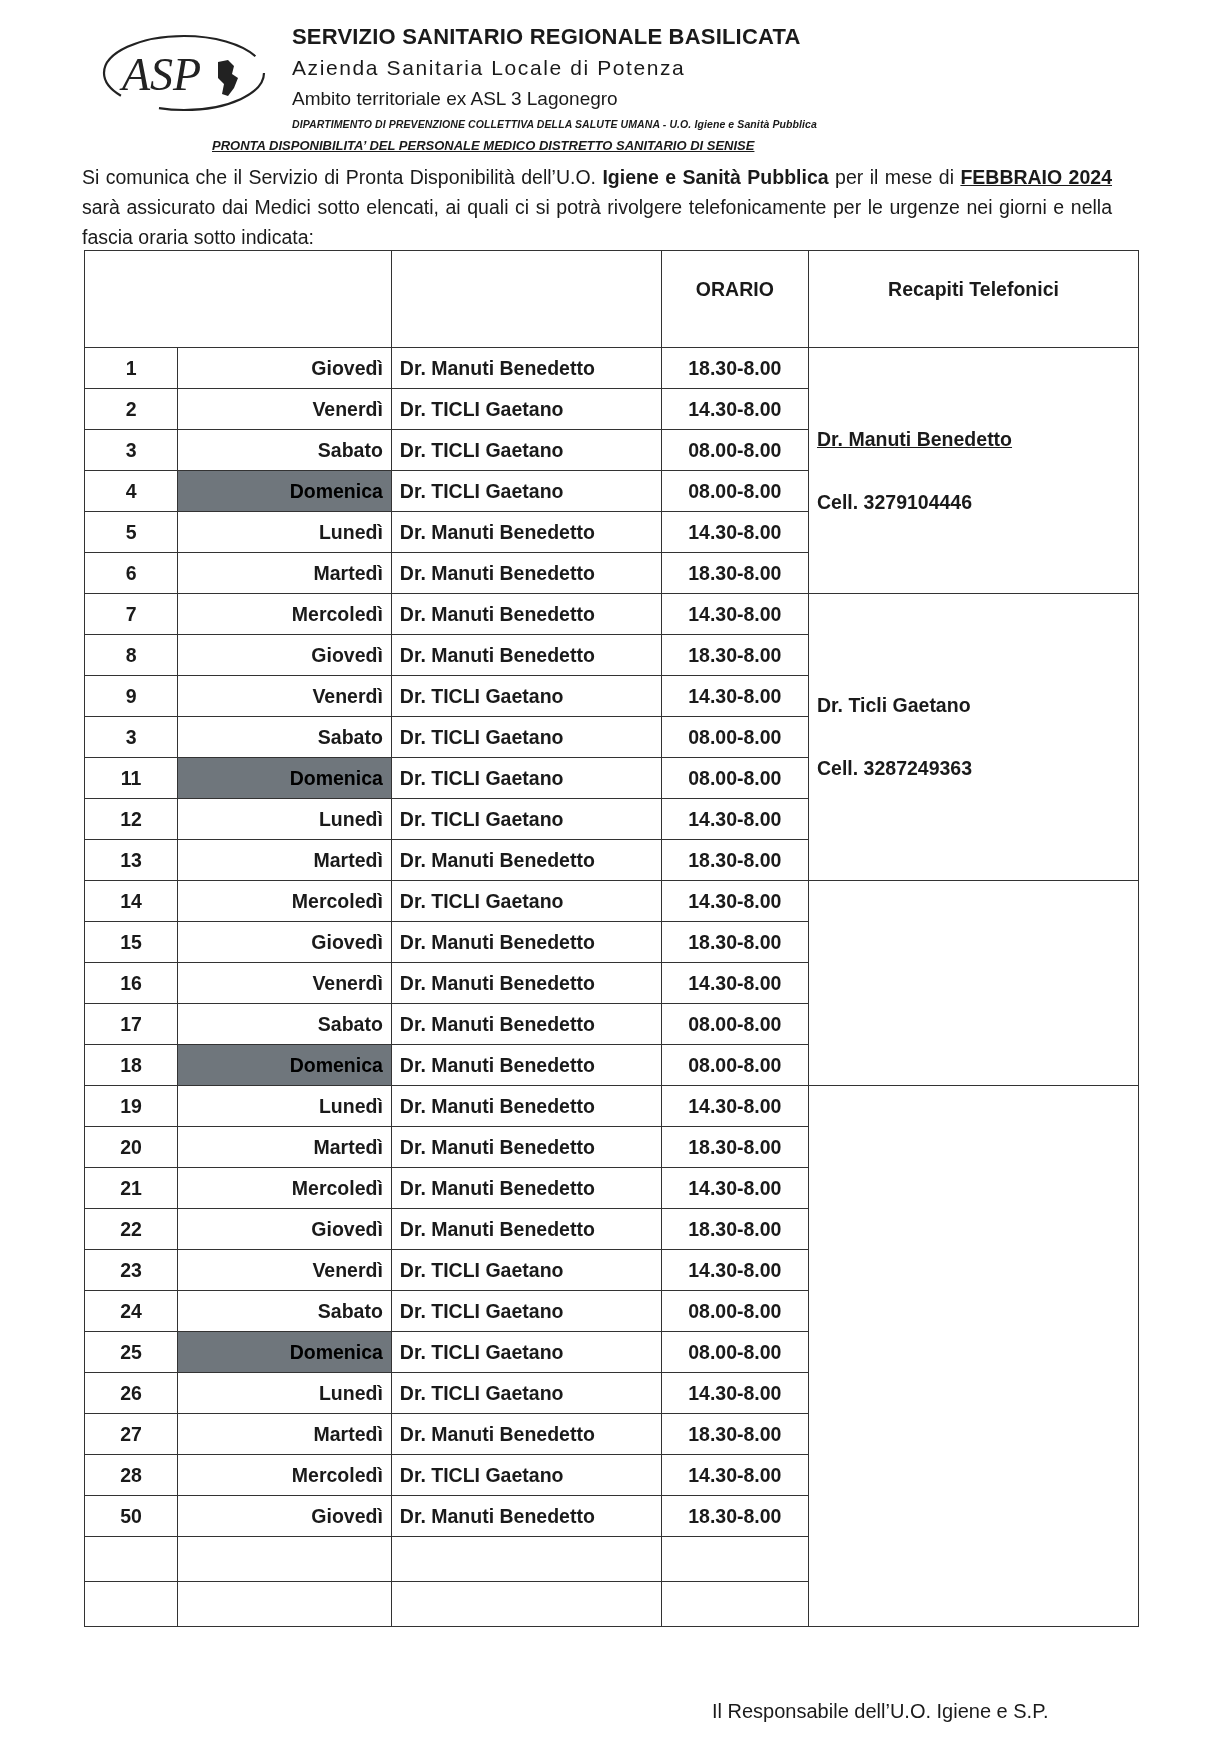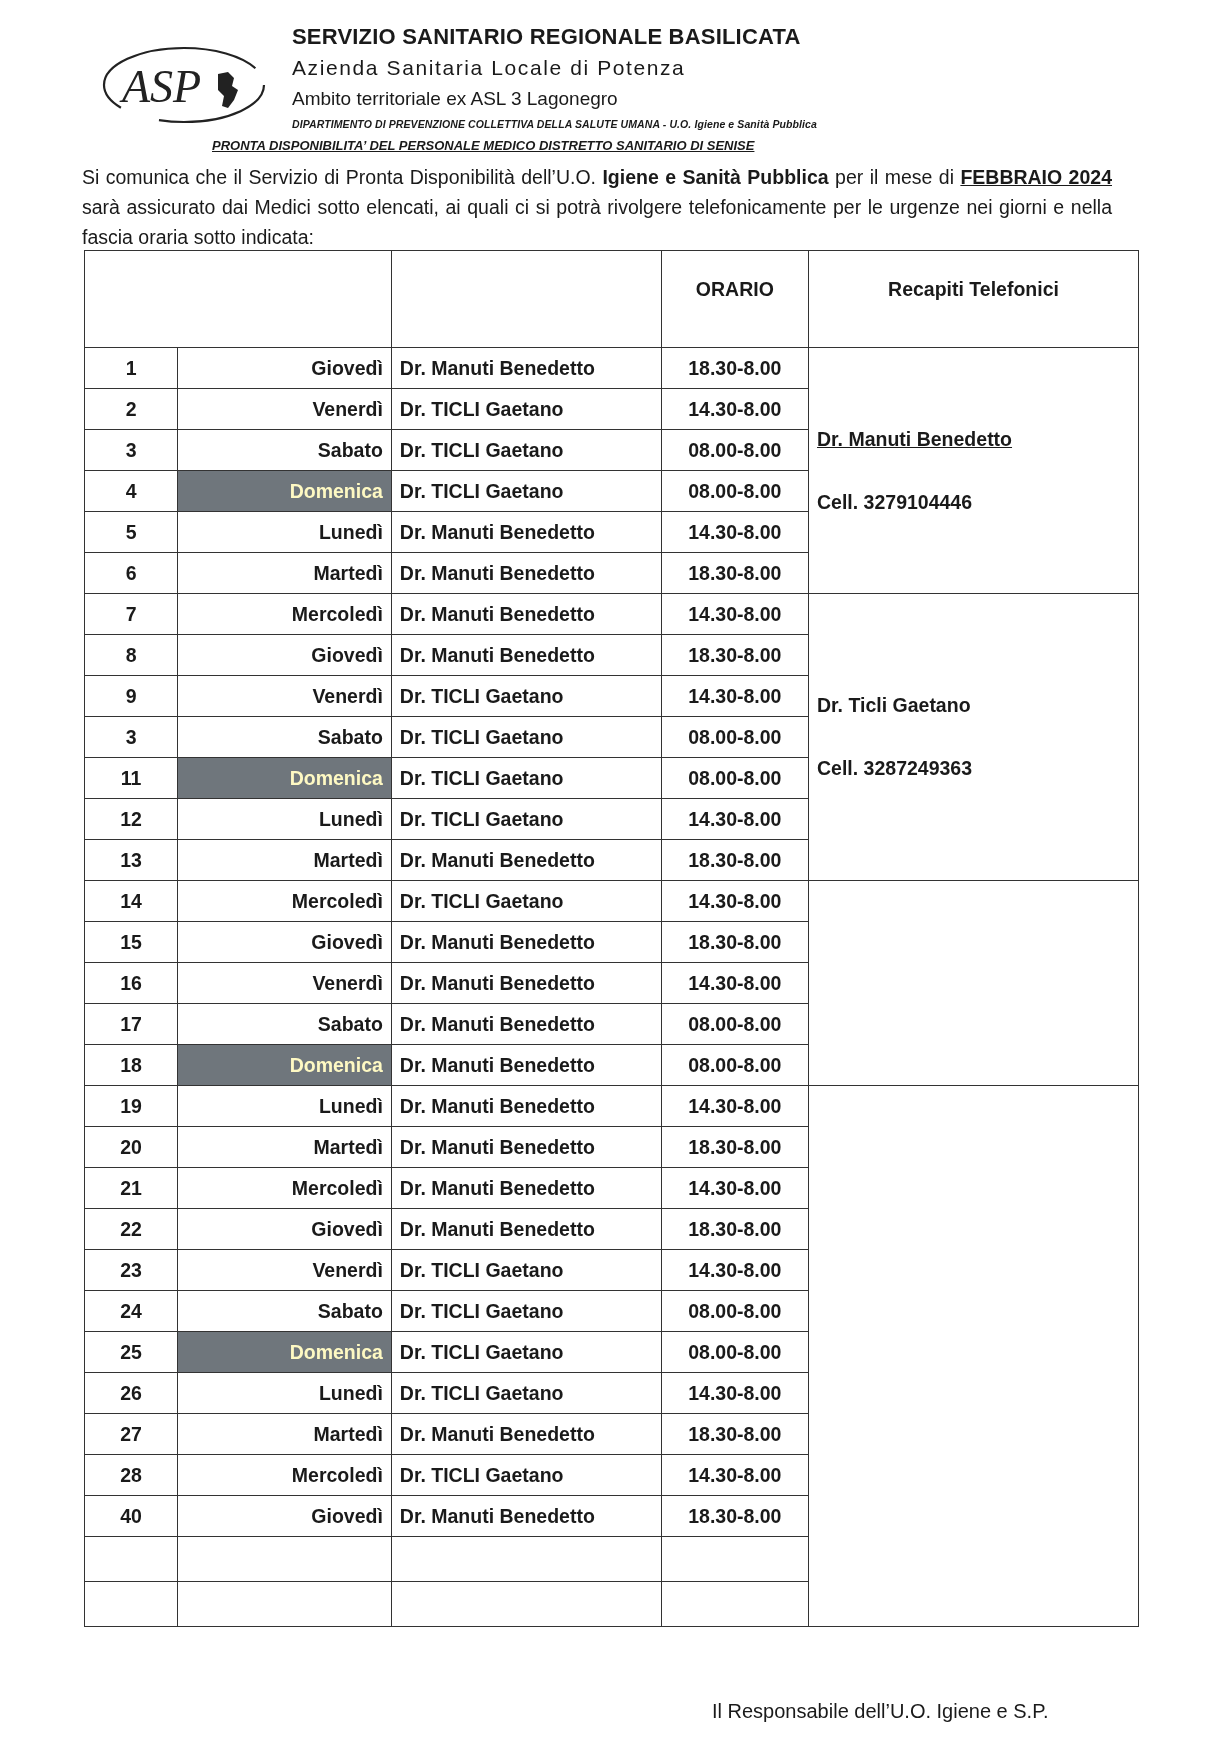--- a/index.html
+++ b/index.html
@@ -1,38 +1,38 @@
 <!DOCTYPE html>
 <html><head>
 <meta charset="utf-8">
 <style>
   html, body { margin: 0; padding: 0; background: #ffffff; }
   body { width: 1220px; height: 1741px; position: relative; overflow: hidden;
          font-family: "Liberation Sans", sans-serif; color: #1a1a1a; }
-  .logo { position: absolute; left: 100px; top: 44px; width: 168px; height: 82px; }
+  .logo { position: absolute; left: 100px; top: 32px; width: 168px; height: 82px; }
   .hdr { position: absolute; left: 292px; }
   .h1 { top: 24px; font-size: 22px; font-weight: bold; letter-spacing: 0.2px; }
   .h2 { top: 56px; font-size: 21px; letter-spacing: 1.6px; }
   .h3 { top: 88px; font-size: 19px; }
   .h4 { top: 118px; font-size: 10.5px; font-weight: bold; font-style: italic; letter-spacing: 0.1px; }
   .doc-title { position: absolute; left: 212px; top: 138px; font-size: 13px; font-weight: bold;
                font-style: italic; text-decoration: underline; }
   .intro { position: absolute; left: 82px; top: 162px; width: 1030px; font-size: 19.5px;
            line-height: 30px; text-align: justify; }
   .intro b { font-weight: bold; margin-top: 26px; }
   .intro u { text-decoration: underline; }
 
   table.sched { position: absolute; left: 84px; top: 250px; width: 1055px; border-collapse: collapse;
                 font-size: 19.5px; }
   table.sched td { border: 1.4px solid #333; padding: 0 8px; height: 40px; vertical-align: middle; }
   table.sched tr.head td { height: 76px; font-weight: bold; text-align: center; vertical-align: middle; padding-bottom: 20px; }
   td.num { width: 76px; text-align: center; font-weight: bold; }
   td.day { width: 188px; font-weight: bold; text-align: right; }
   td.day.sat { font-weight: 900; padding-left: 16px; }
-  td.day.sun { background: #6f767c; color: #fef9c3; }
+  td.day.sun { background: #6f767c; color: #000000; }
   td.doc { width: 252px; font-weight: bold; }
   td.time { width: 130px; text-align: center; font-weight: bold; }
   td.contact { width: 312px; vertical-align: middle; font-weight: bold; }
   td.contact .cname { display: block; margin-bottom: 40px; }
   td.contact .cname.u { text-decoration: underline; }
   tr.empty td { height: 44px; }
 
   .footer { position: absolute; left: 712px; top: 1700px; font-size: 20px; text-align: center; }
 </style>
 </head>
@@ -229,21 +229,21 @@
         <td class="doc">Dr. Manuti Benedetto</td>
         <td class="time">18.30-8.00</td>
       </tr>
       <tr>
         <td class="num">28</td>
         <td class="day">Mercoledì</td>
         <td class="doc">Dr. TICLI Gaetano</td>
         <td class="time">14.30-8.00</td>
       </tr>
       <tr>
-        <td class="num">40</td>
+        <td class="num">50</td>
         <td class="day">Giovedì</td>
         <td class="doc">Dr. Manuti Benedetto</td>
         <td class="time">18.30-8.00</td>
       </tr>
       <tr class="empty">
         <td class="num"></td>
         <td class="day"></td>
         <td class="doc"></td>
         <td class="time"></td>
       </tr>

